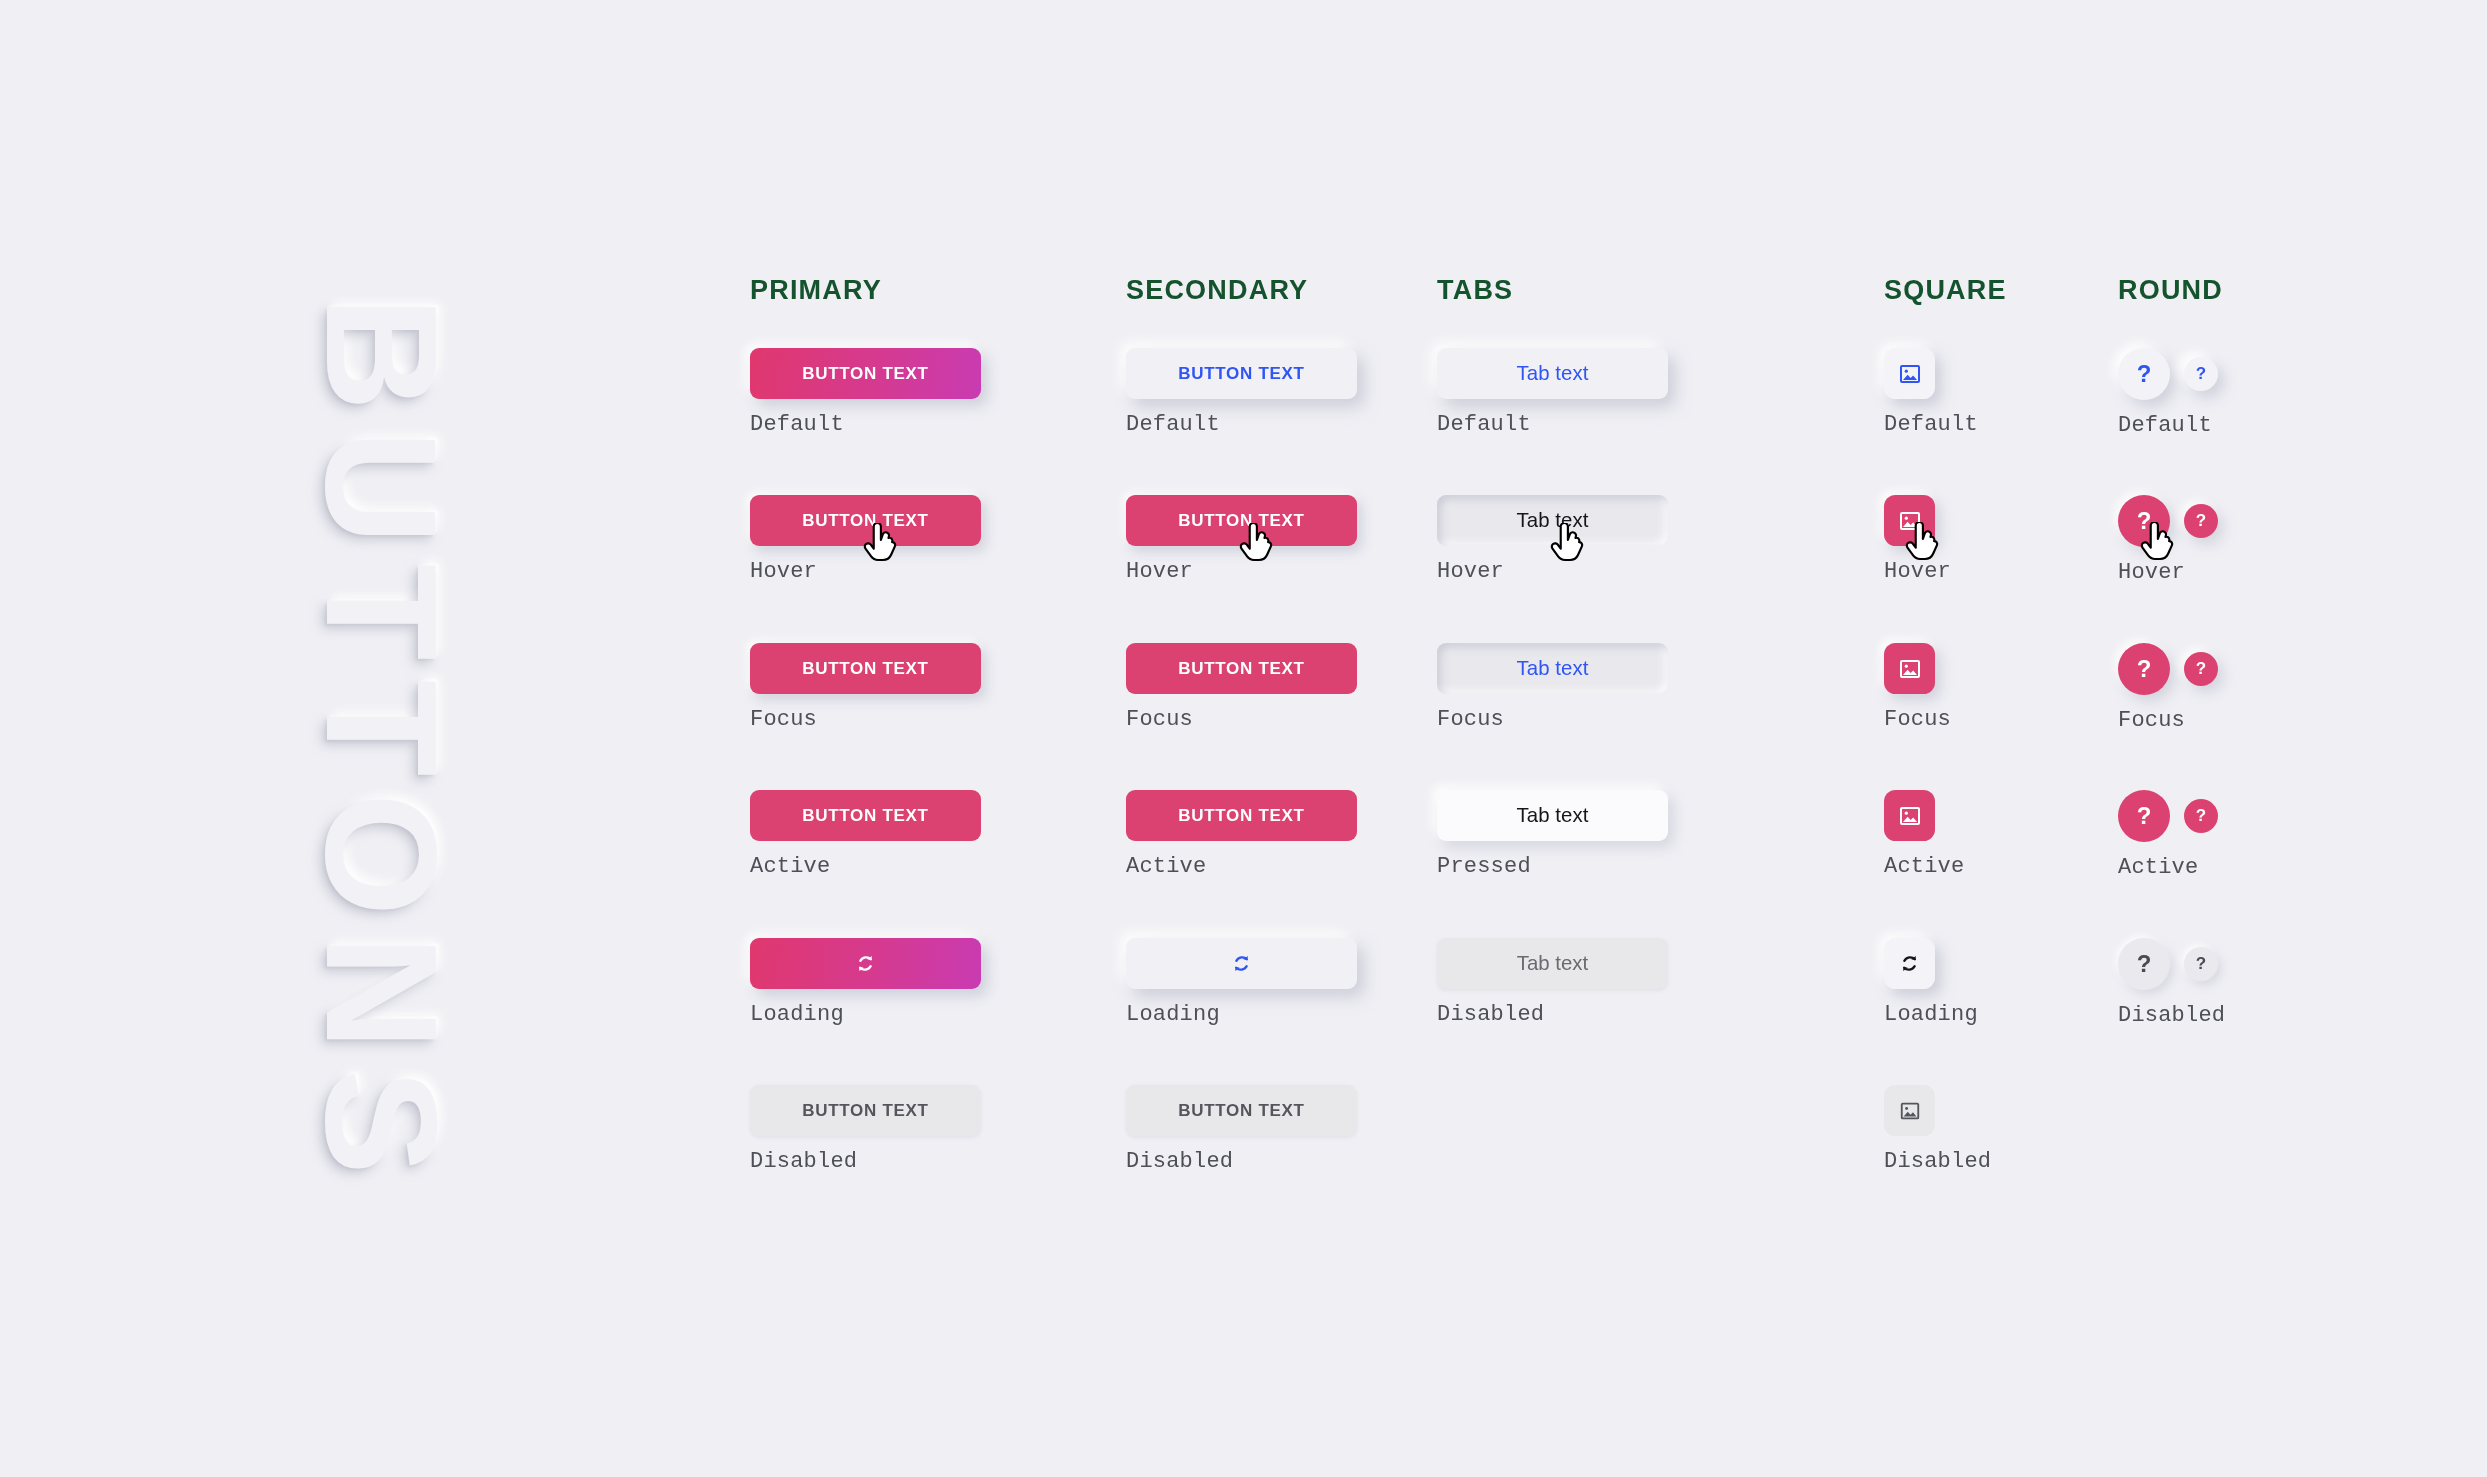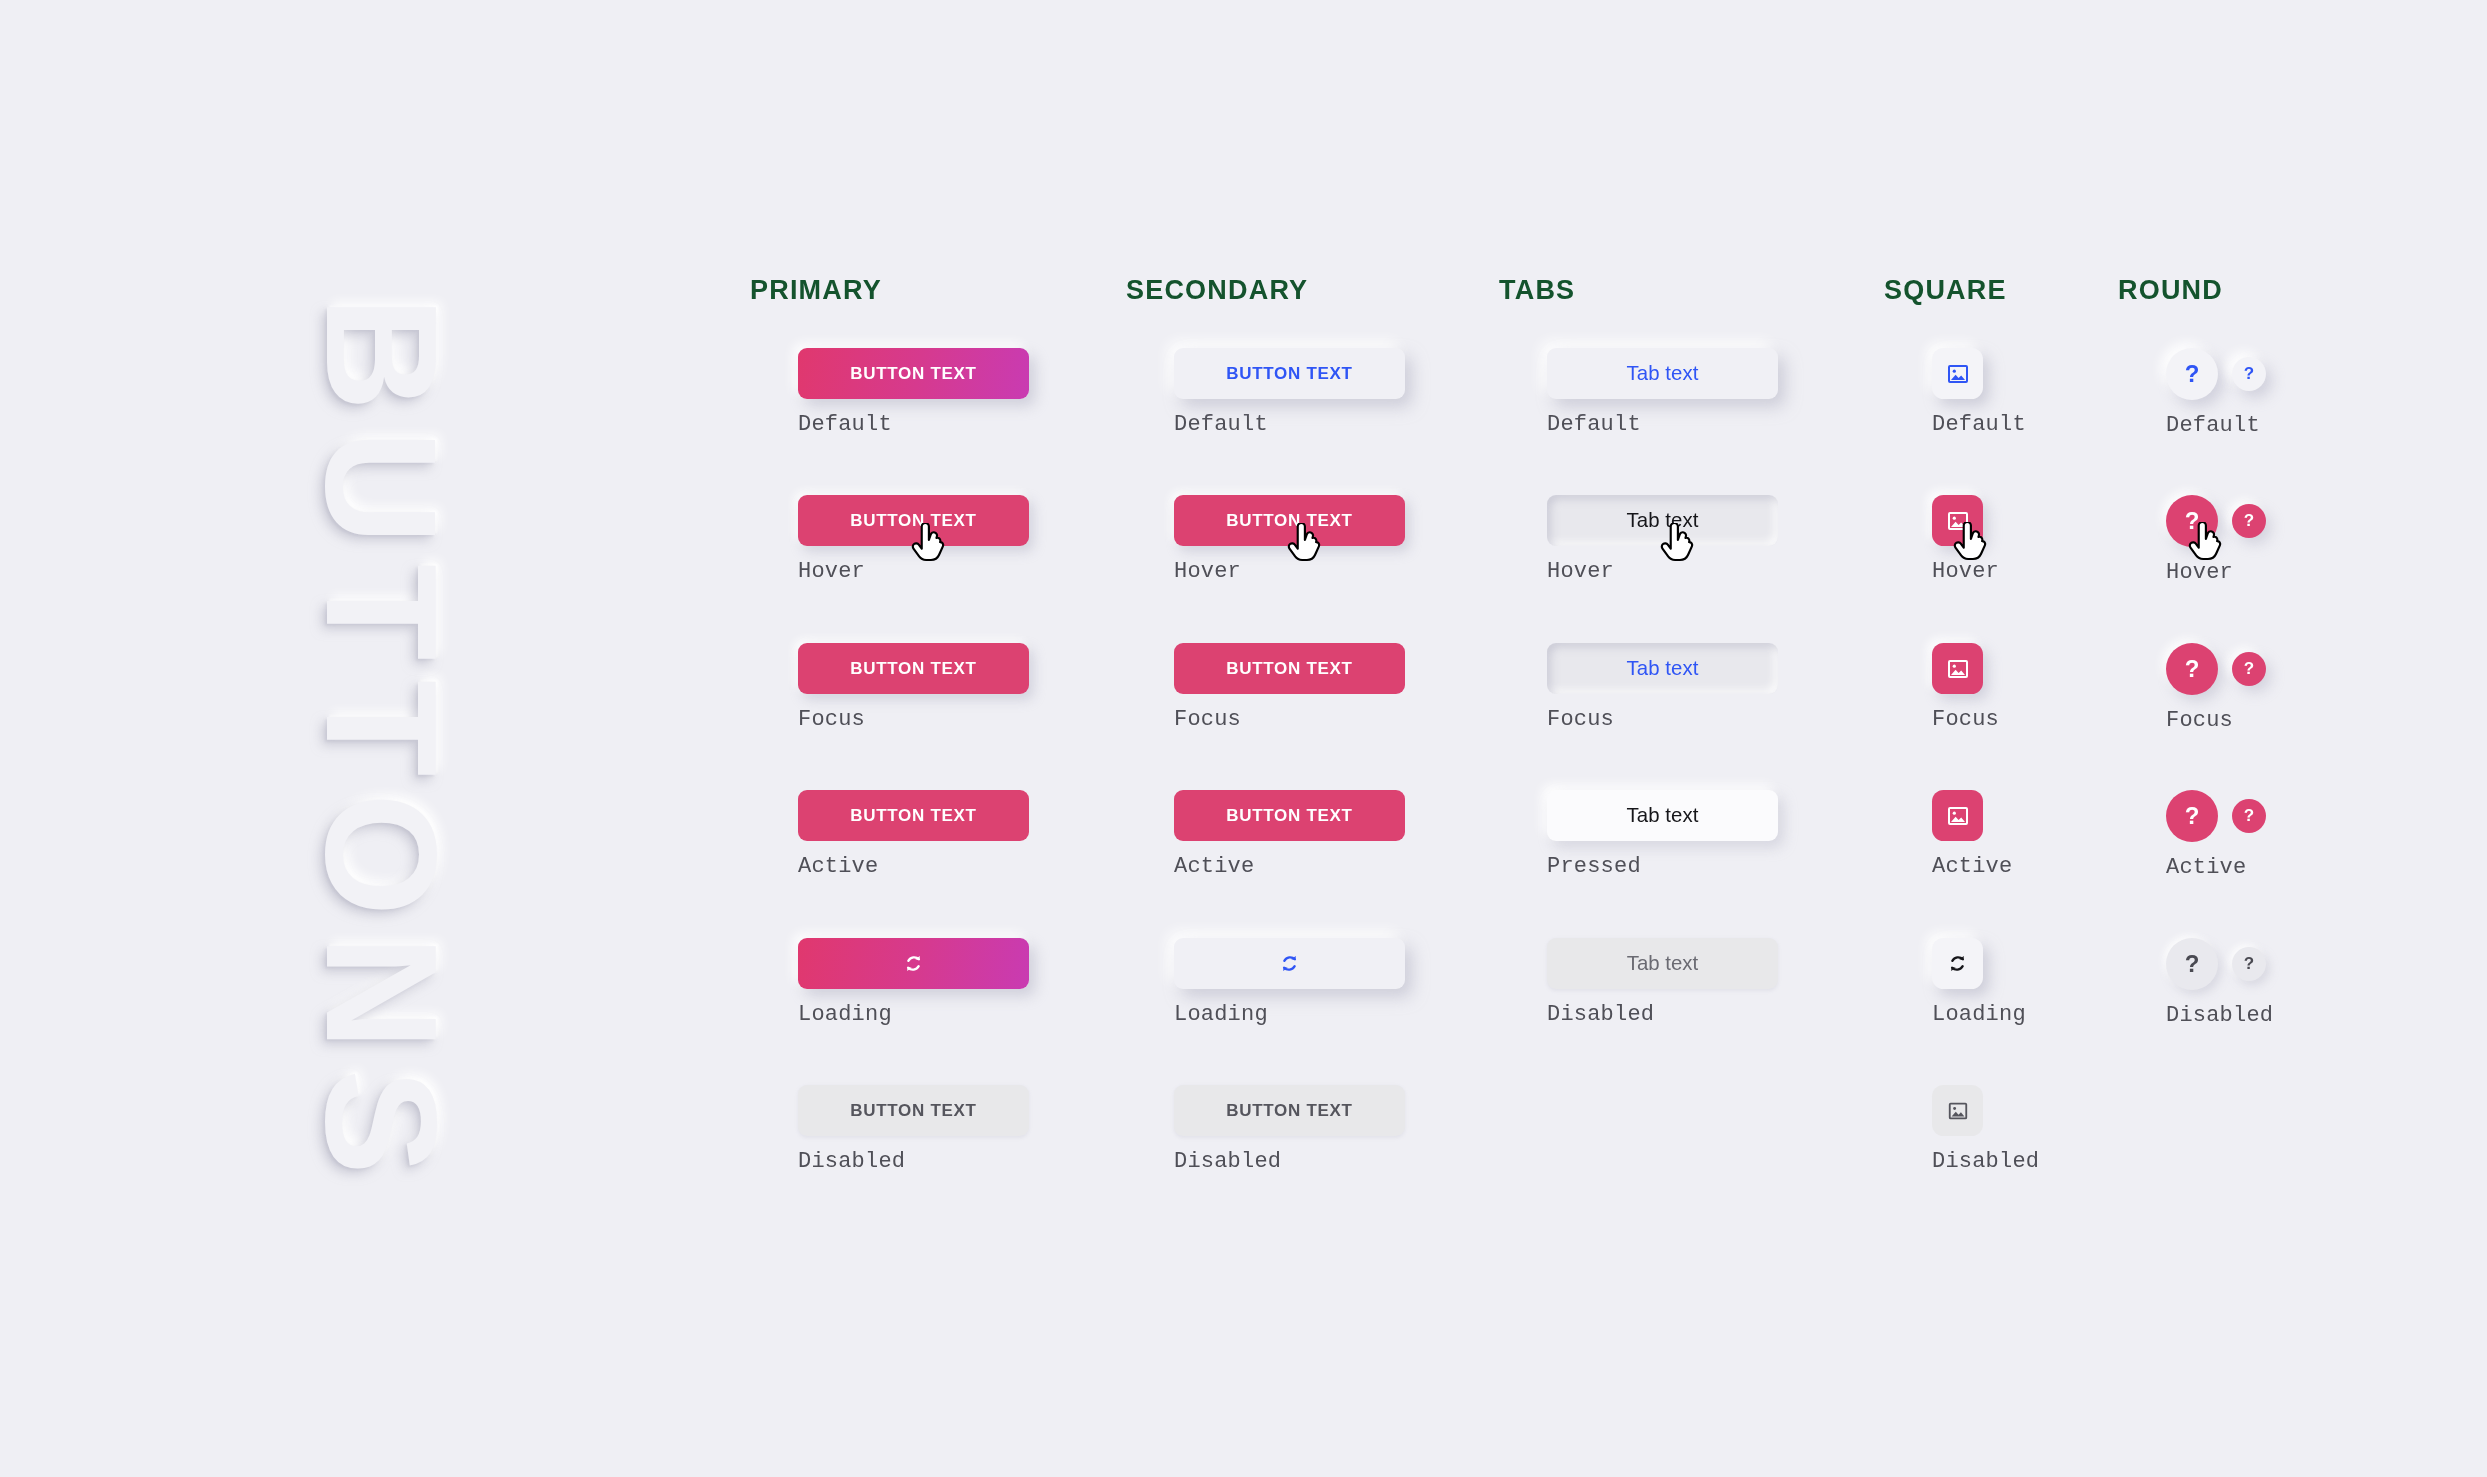--- a/index.html
+++ b/index.html
@@ -50,21 +50,21 @@
   .column { position: absolute; top: 275px; }
   .col-title {
     font-weight: 700;
     font-size: 27px;
     letter-spacing: 1.2px;
     color: #14532d;
     margin-bottom: 0;
     height: 36px;
   }
 
-  .state-row { position: absolute; left: 0; margin-left: 48px; }
+  .state-row { position: absolute; left: 0; }
   .state-label {
     font-size: 22px;
     color: #4f4f57;
     font-weight: 400;
     margin-top: 13.3px;
     letter-spacing: 0.2px;
     font-family: Liberation Mono, monospace;
   }
 
   
@@ -313,21 +313,21 @@
     </div>
 
     <div class="state-row" style="top:810px;">
       <button class="btn disabled-flat">
         <span>BUTTON TEXT</span>
       </button>
       <div class="state-label">Disabled</div>
     </div>
   </div>
 
-  <div class="column" style="left:1499px;">
+  <div class="column" style="left:1437px;">
     <div class="col-title">TABS</div>
 
     <div class="state-row" style="top:73px;">
       <button class="btn raised">
         <span class="tab-txt">Tab text</span>
       </button>
       <div class="state-label">Default</div>
     </div>
 
     <div class="state-row" style="top:220px;">

